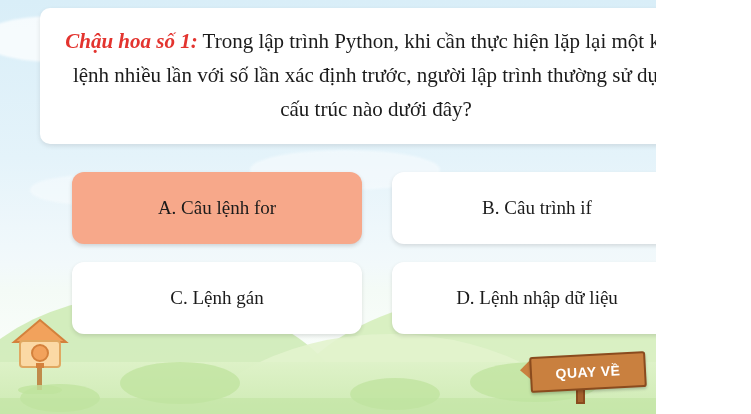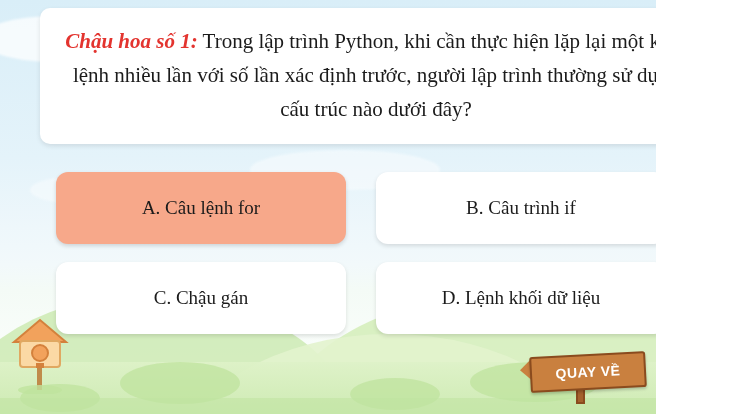--- a/index.html
+++ b/index.html
@@ -88,21 +88,21 @@
   }
   .q-label {
     color: #e3342f;
     font-weight: bold;
     font-style: italic;
   }
 
   
   .answers {
     position: absolute;
-    left: 56px;
+    left: 72px;
     top: 172px;
     width: 610px;
     display: grid;
     grid-template-columns: 290px 290px;
     grid-gap: 18px 30px;
   }
   .answer {
     height: 72px;
     border-radius: 12px;
     background: #ffffff;
@@ -201,22 +201,22 @@
   <div class="bush b4"></div>
   <div class="darkgrass"></div>
 
   <div class="question-card">
     <span class="q-label">Chậu hoa số 1:</span><span> Trong lập trình Python, khi cần thực hiện lặp lại một khối lệnh nhiều lần với số lần xác định trước, người lập trình thường sử dụng cấu trúc nào dưới đây?</span>
   </div>
 
   <div class="answers">
     <div class="answer selected">A. Câu lệnh for</div>
     <div class="answer">B. Câu trình if</div>
-    <div class="answer">C. Chậu gán</div>
-    <div class="answer">D. Lệnh khối dữ liệu</div>
+    <div class="answer">C. Lệnh gán</div>
+    <div class="answer">D. Lệnh nhập dữ liệu</div>
   </div>
 
   <svg class="house" viewBox="0 0 70 86">
     <rect x="31" y="48" width="5" height="34" fill="#c08b4a"></rect>
     <path d="M8 34 L34 12 L60 34 Z" fill="#f2a25c" stroke="#d4813c" stroke-width="2"></path>
     <rect x="14" y="33" width="40" height="26" rx="3" fill="#fbd9a5" stroke="#e0a861" stroke-width="2"></rect>
     <circle cx="34" cy="45" r="8" fill="#f2a25c" stroke="#d4813c" stroke-width="2"></circle>
     <rect x="30" y="55" width="8" height="5" fill="#d4813c"></rect>
     <ellipse cx="34" cy="82" rx="22" ry="5" fill="#bfe39e" opacity=".8"></ellipse>
   </svg>

